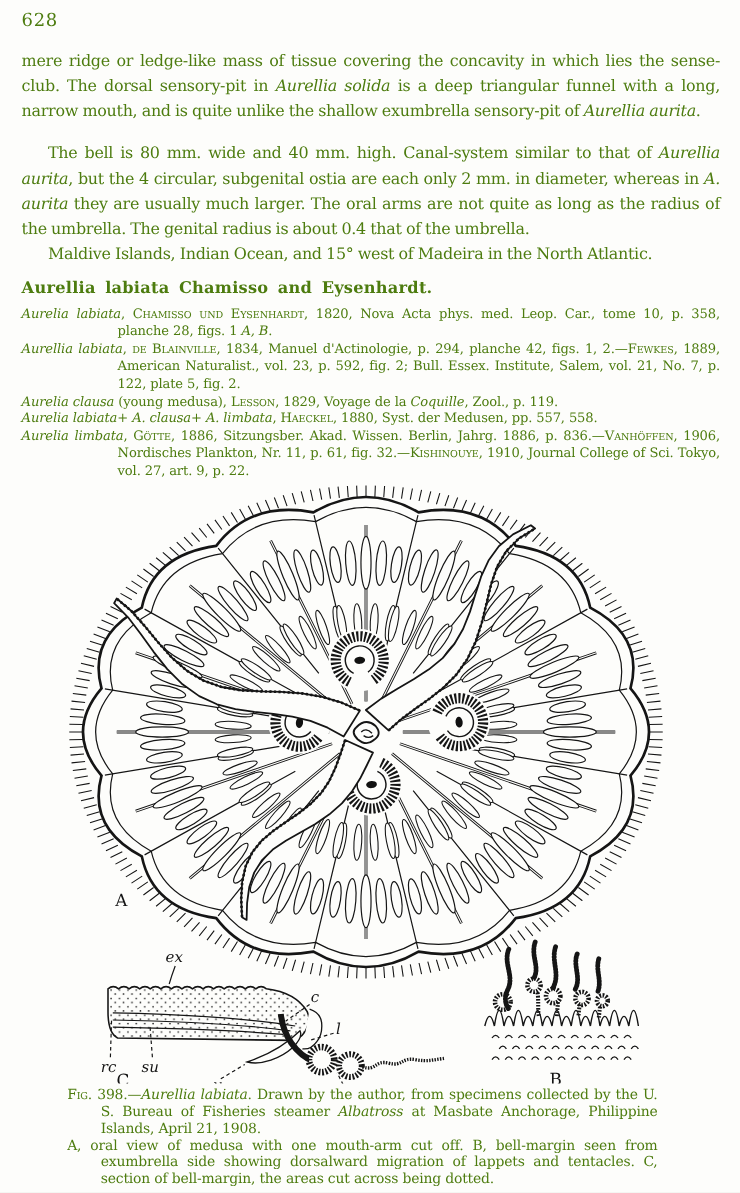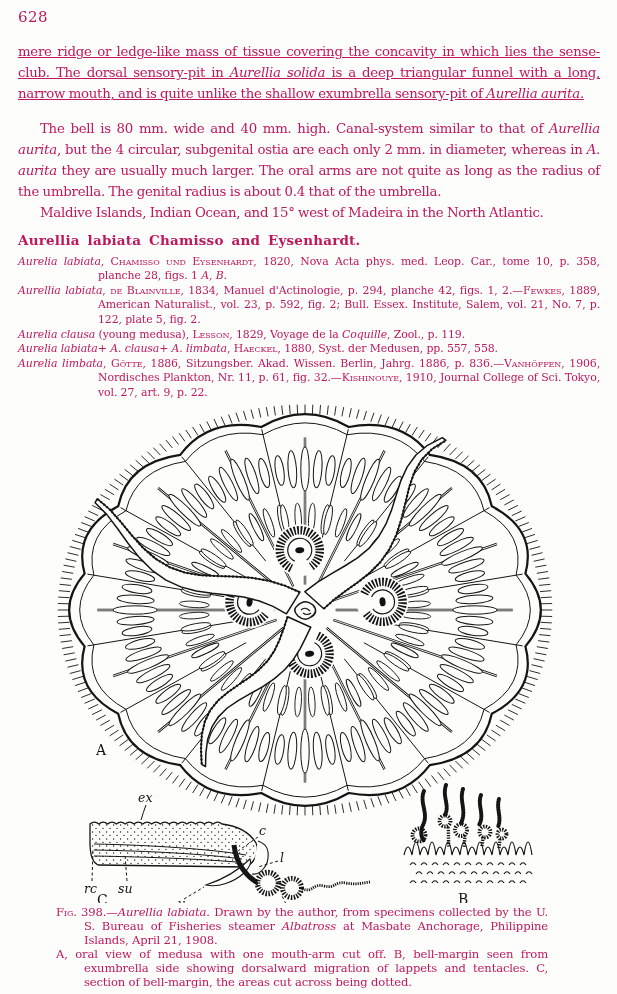--- a/index.html
+++ b/index.html
@@ -1,33 +1,33 @@
 <!DOCTYPE html>
 <html><head>
 <meta charset="utf-8">
 <style>
   html,body{margin:0;padding:0;background:#e8e8e4;}
   .page{
     position:relative;
     width:617px;height:994px;
     margin:0 auto;
     background:#fdfdfb;
-    color:#be185d;
+    color:#4d7c0f;
     overflow:hidden;
     font-family:"DejaVu Serif","Liberation Serif",serif;
   }
   .inner{padding:8px 17px 0 18px;}
   .runhead{display:flex;align-items:baseline;height:20px;}
   .pagenum{font-size:15px;letter-spacing:.5px;width:90px;}
   .runtitle{flex:1;text-align:center;font-size:12px;letter-spacing:1.6px;word-spacing:7px;transform:translateX(-28px);}
   .bodytext{
     font-size:13.3px;line-height:21px;text-align:justify;
     letter-spacing:-0.25px;word-spacing:-0.4px;
   }
-  .p-first{text-decoration:underline;}
+  .p-first{}
   .indent{text-indent:22px;}
   .spec-head{
     text-align:left;font-weight:bold;font-size:13.5px;
     margin:9px 0 7px 0;word-spacing:3px;letter-spacing:.2px;
   }
   .synlist{font-size:10.9px;line-height:14.6px;letter-spacing:-0.1px;}
   .syn{padding-left:80px;text-indent:-80px;text-align:justify;}
   .s-i{font-style:italic;}
   .s-sc{font-variant:small-caps;}
   .figwrap{position:relative;height:500px;margin-top:2px;}

